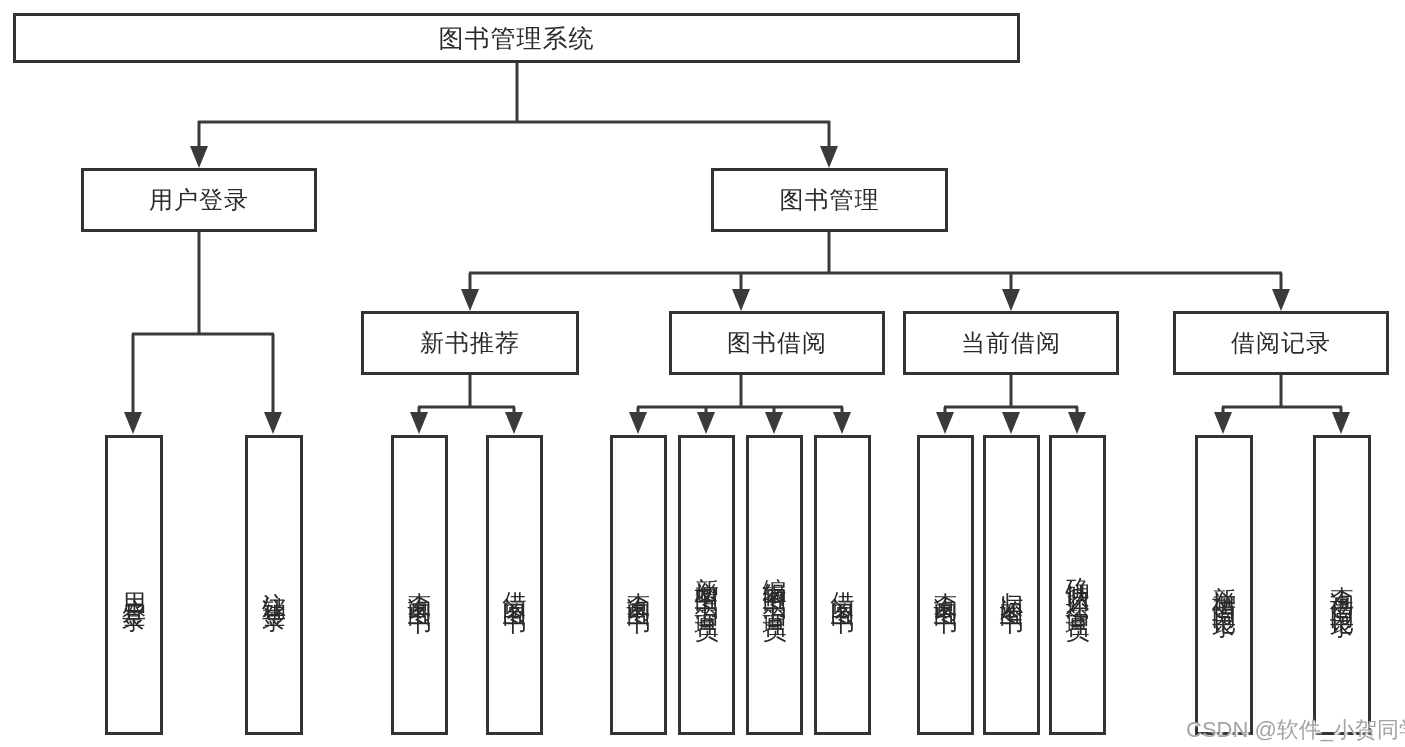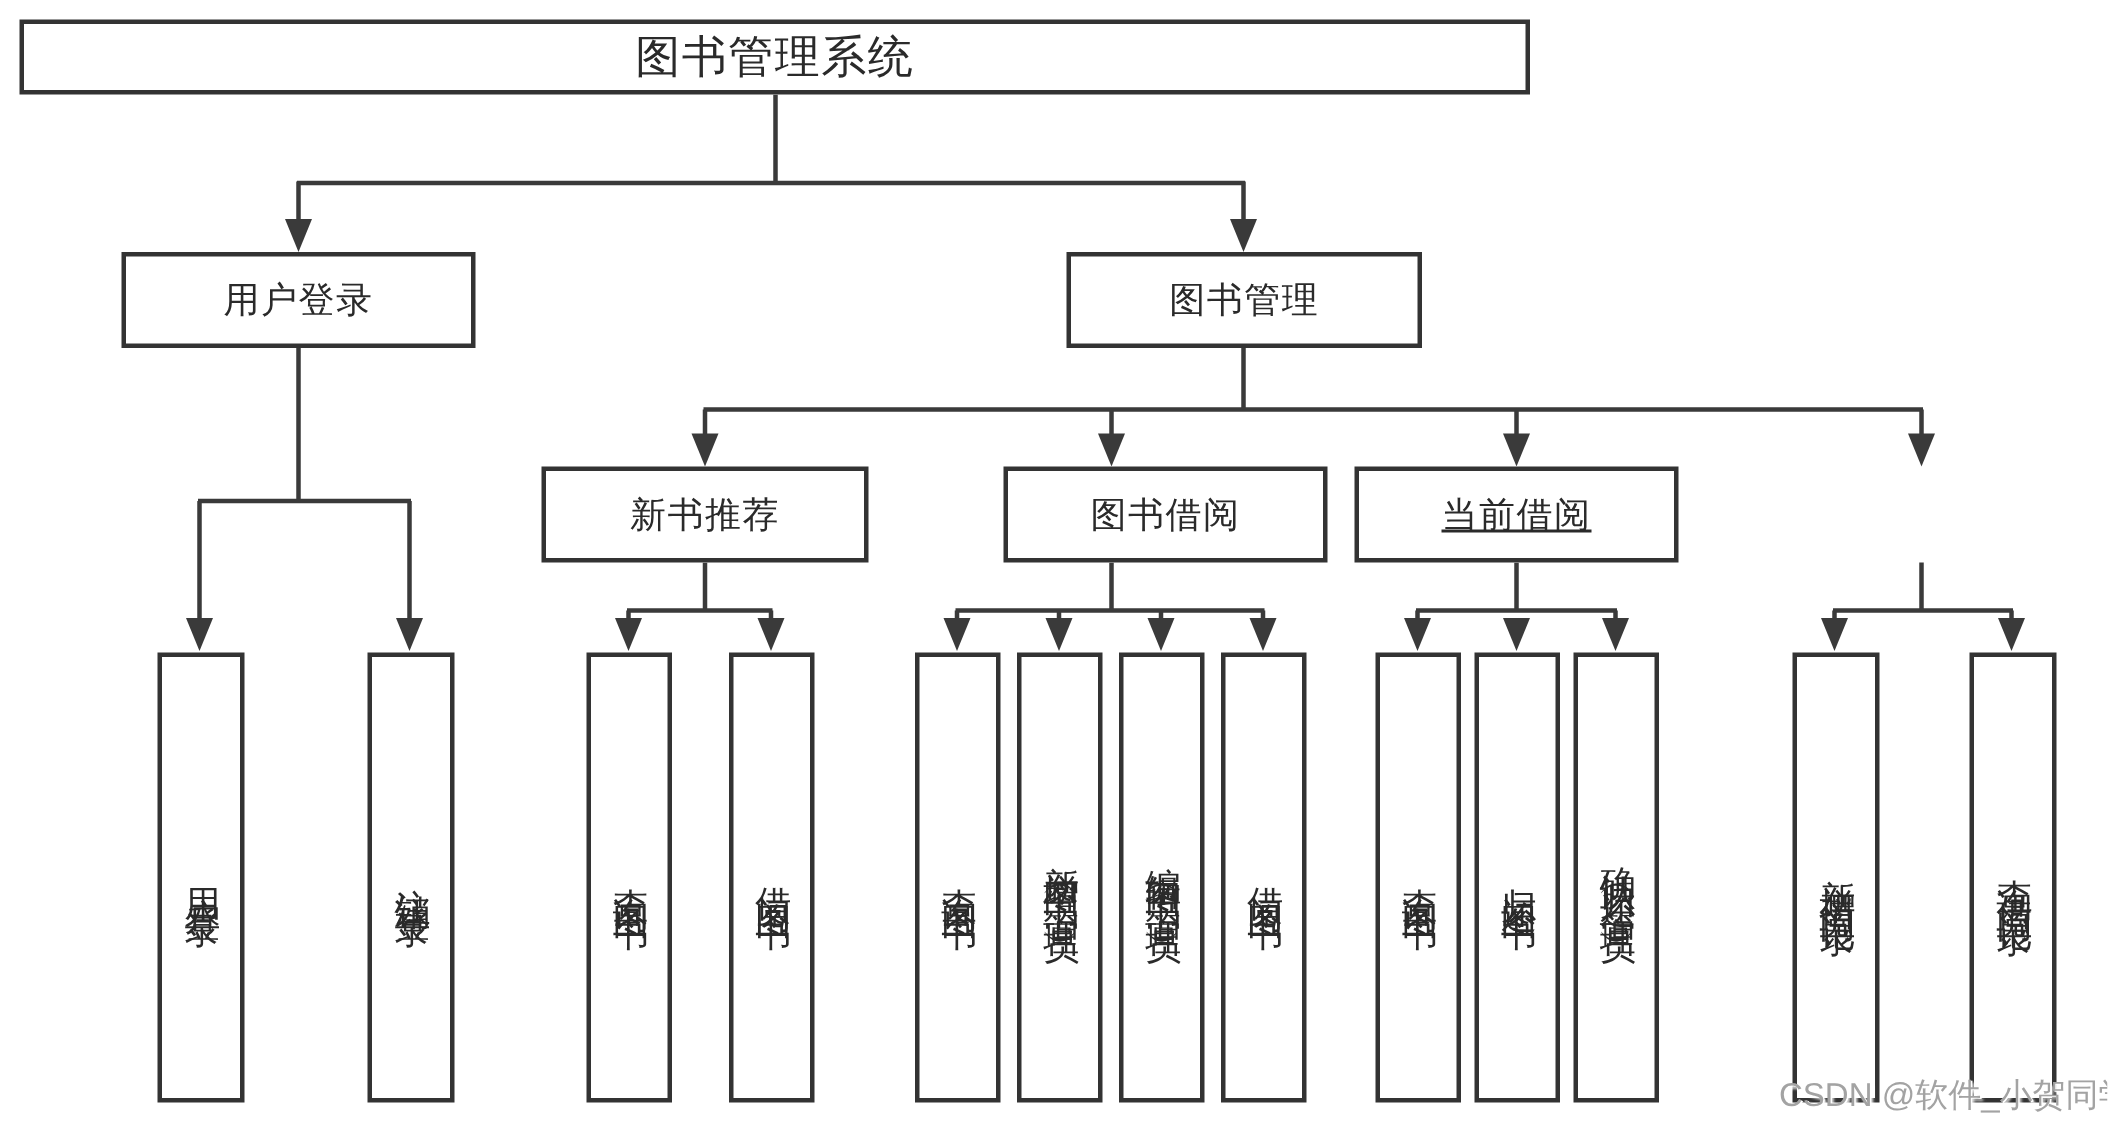--- a/index.html
+++ b/index.html
@@ -16,21 +16,21 @@
   .node {
     position: absolute;
     background: #ffffff;
     border: 3px solid #333333;
     display: flex;
     align-items: center;
     justify-content: center;
     color: #2a2a2a;
     text-align: center;
   }
-  .root-box   { border-width: 3px; font-size: 30px; letter-spacing: 1px; }
+  .root-box   { border-width: 3px; font-size: 25px; letter-spacing: 1px; }
   .branch-box { font-size: 24px; letter-spacing: 1px; }
   .leaf-box   { font-size: 24px; }
   .leaf-box .vtext {
     writing-mode: vertical-rl;
     text-orientation: mixed;
     letter-spacing: 6px;
     line-height: 1;
   }
   .watermark {
     position: absolute;
@@ -98,22 +98,25 @@
   <div class="node branch-box" style="left:711px; top:168px; width:237px; height:64px;font-family:Liberation Serif, serif;">
     <span>图书管理</span>
   </div>
 
   <div class="node branch-box" style="left:361px; top:311px; width:218px; height:64px;">
     <span>新书推荐</span>
   </div>
   <div class="node branch-box" style="left:633px; top:311px; width:216px; height:64px;margin-left:36px;">
     <span>图书借阅</span>
   </div>
-  <div class="node branch-box" style="left:903px; top:311px; width:216px; height:64px;text-decoration:underline;">
+  <div class="node branch-box" style="left:903px; top:311px; width:216px; height:64px;">
     <span>当前借阅</span>
+  </div>
+  <div class="node branch-box" style="left:1173px; top:311px; width:216px; height:64px;">
+    <span>借阅记录</span>
   </div>
 
   <div class="node leaf-box" style="left:105px; top:435px; width:58px; height:300px;">
     <span class="vtext">用户登录</span>
   </div>
   <div class="node leaf-box" style="left:245px; top:435px; width:58px; height:300px;">
     <span class="vtext">注销登录</span>
   </div>
 
   <div class="node leaf-box" style="left:391px; top:435px; width:57px; height:300px;">

